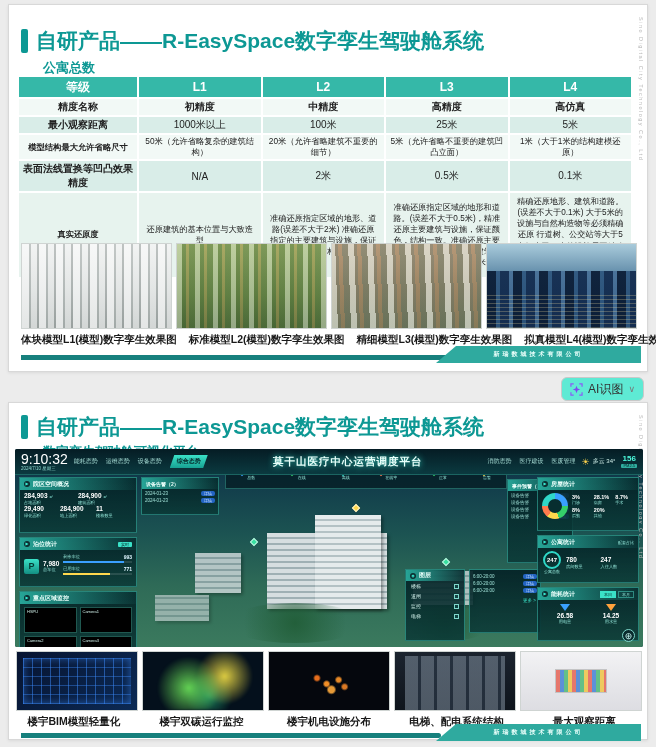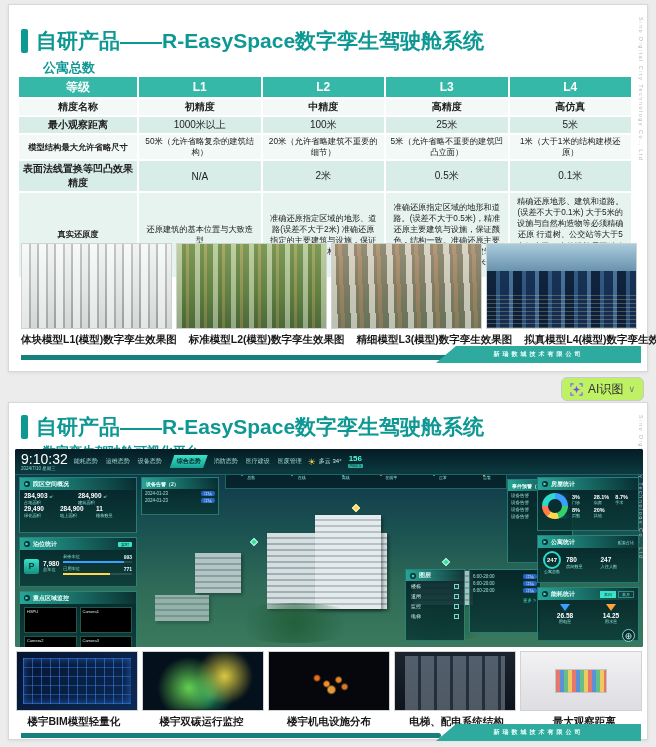--- a/index.html
+++ b/index.html
@@ -64,21 +64,21 @@
   .t-power .mini { position:absolute; left:28%; top:30%; width:44%; height:40%; background:repeating-linear-gradient(90deg,#e65b4d 0 4px,#3a7bd5 4px 8px,#43b66f 8px 12px,#f0c33c 12px 16px); opacity:.8; border:1px solid #bbb; }
 
   
   .foot-bar { position:absolute; left:12px; height:5px; background:#17807d; border-radius:0 3px 3px 0; }
   #slide1 .foot-bar { top:350px; width:430px; } #slide2 .foot-bar { top:330px; width:420px; }
   .ribbon { position:absolute; right:6px; height:17px; width:205px; background:#2faa9f; clip-path:polygon(20px 0,100% 0,100% 100%,0 100%); display:flex; align-items:center; justify-content:center; }
   #slide1 .ribbon { top:341px; } #slide2 .ribbon { top:321px; }
   .ribbon span { color:#eafffb; font-size:6px; font-weight:bold; letter-spacing:3px; white-space:nowrap; }
 
   
-  .ai-btn { position:absolute; right:12px; top:377px; height:24px; padding:0 8px; background:#bef264; border:1px solid #c9c9c9; border-radius:6px; display:flex; align-items:center; gap:5px; cursor:pointer; }
+  .ai-btn { position:absolute; right:12px; top:377px; height:24px; padding:0 8px; background:#5eead4; border:1px solid #c9c9c9; border-radius:6px; display:flex; align-items:center; gap:5px; cursor:pointer; }
   .ai-btn .label { font-size:12px; color:#333; }
   .ai-btn .chev { font-size:9px; color:#777; }
 
   
   .dash { position:absolute; left:6px; top:46px; width:628px; height:198px; background:#0e3340; overflow:hidden; border-radius:2px; }
   .dash-top { position:absolute; left:0; top:0; right:0; height:26px; background:linear-gradient(180deg,#051c24 0%,#0b3a40 100%); display:flex; align-items:center; padding:0 6px; gap:6px; border-bottom:1px solid rgba(60,210,190,.4); z-index:5; }
   .d-time { line-height:1; }
   .d-time .t { font-size:14px; font-weight:normal; color:#fff; }
   .d-time .d { font-size:4.5px; color:#8fd8cf; margin-top:1px; }
   .d-nav { display:flex; gap:8px; align-items:center; }
@@ -278,20 +278,21 @@
       <div class="d-time">
         <div class="t">9:10:32</div>
         <div class="d"><span>2024/7/10</span> <span>星期三</span></div>
       </div>
       <div class="d-nav">
         <span>能耗态势</span>
         <span>运维态势</span>
         <span>设备态势</span>
         <span class="active">综合态势</span>
       </div>
+      <div class="d-title">莫干山医疗中心运营调度平台</div>
       <div class="d-nav">
         <span>消防态势</span>
         <span>医疗建设</span>
         <span>医废管理</span>
       </div>
       <div class="d-weather">
         <span class="sun">☀</span>
         <span class="w"><span>多云</span> <span>34°</span></span>
       </div>
       <div class="d-pm">

